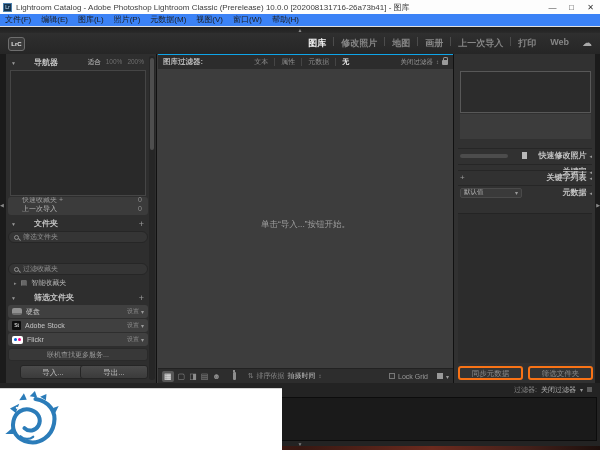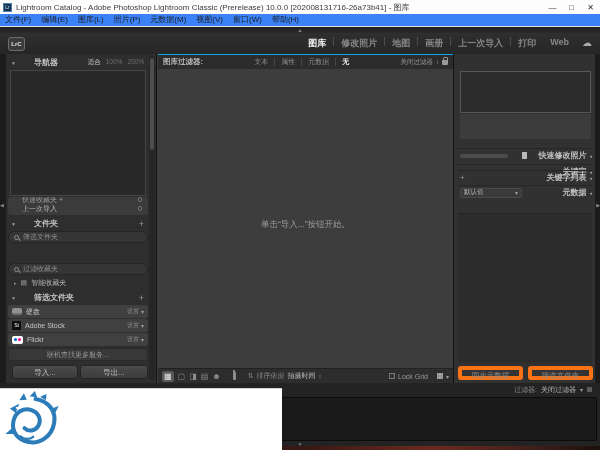--- a/index.html
+++ b/index.html
@@ -141,21 +141,21 @@
     background:#4c4c4c; border-radius:2px; }
   .qd-handle { width:5px; height:7px; background:#b8b8b8; margin-right:auto; margin-left:3px; }
   .rp-plus { margin-right:auto; margin-left:2px; font-size:8px; font-weight:normal; color:#9a9a9a; }
   .md-dd { margin-right:auto; margin-left:2px; width:62px; height:10px; background:#3a3a3a;
     border:1px solid #4a4a4a; border-radius:2px; display:flex; align-items:center;
     padding:0 3px; font-size:6.5px; font-weight:normal; color:#b0b0b0; }
   .md-dd .dd-caret { margin-left:auto; }
   .rp-lower { position:absolute; left:4px; right:8px; top:159px; bottom:20px;
     background:#2c2c2c; border-top:1px solid #242424; }
   .sync-row { position:absolute; left:4px; right:7px; bottom:3px; height:14px; display:flex; gap:5px; }
-  .sync-btn { flex:1; background:#343434; border:4px solid #f97316; border-radius:3px;
+  .sync-btn { flex:1; background:#343434; border:2px solid #f97316; border-radius:3px;
     font-size:7.5px; color:#8d8d8d; text-align:center; line-height:12px; }
   
   .filmstrip { position:absolute; left:0; top:383px; width:600px; height:67px; background:#232323; }
   .fs-topbar { position:absolute; left:0; top:0; width:100%; height:13px; display:flex;
     align-items:center; justify-content:flex-end; gap:4px; padding-right:8px; font-size:7px; }
   .fs-filter-lbl { color:#8a8a8a; }
   .fs-filter-val { color:#b2b2b2; }
   .fs-sq { width:5px; height:5px; background:#5a5a5a; }
   .fs-well { position:absolute; left:3px; right:3px; top:14px; height:44px;
     background:#1a1a1a; border:1px solid #0c0c0c; }
@@ -294,21 +294,21 @@
           <i class="p"></i>
         </span>
       <span>Flickr</span>
       <span class="svc-set">
         <span>设置</span>
         <span class="dd-caret">▾</span>
       </span>
     </div>
     <div class="more-btn">联机查找更多服务...</div>
 
-    <div class="ie-btn" style="left:12px;width:66px">导入...</div>
+    <div class="ie-btn" style="left:20px;width:66px">导入...</div>
     <div class="ie-btn" style="left:80px;width:68px">导出...</div>
 
     <div class="scroll-track">
       <div class="scroll-thumb"></div>
     </div>
     <div class="edge-strip-l">
       <span class="edge-arrow" style="top:148px;left:0">◀</span>
     </div>
   </div>
 

